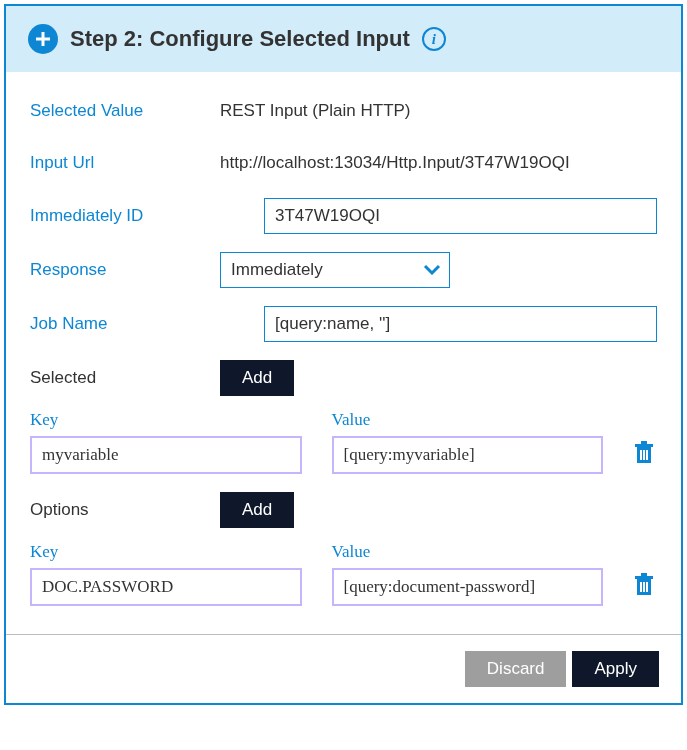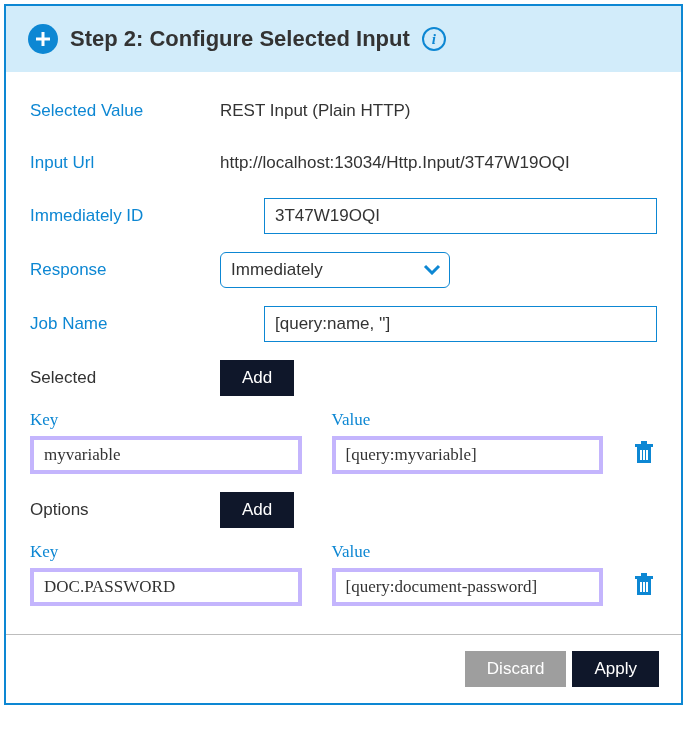--- a/index.html
+++ b/index.html
@@ -80,21 +80,20 @@
     outline: none;
     font-family: inherit;
   }
   .select-wrap {
     position: relative;
     width: 230px;
   }
   .select-wrap input {
     width: 100%;
     padding-right: 52px;
-    border-radius: 6px;
   }
   .select-wrap .chevron {
     position: absolute;
     right: 8px; top: 50%;
     transform: translateY(-50%);
     pointer-events: none;
   }
   .section-header-row {
     display: flex;
     align-items: center;
@@ -124,21 +123,21 @@
     display: flex;
     gap: 30px;
     align-items: flex-end;
     margin-bottom: 18px;
     font-family: Liberation Serif, serif;
   }
   .kv-col { flex: 1; display: flex; flex-direction: column; gap: 6px; }
   .kv-label { color: #0d87d3; font-size: 17px; }
   .kv-col input {
     height: 38px;
-    border: 4px solid #c4b5fd;
+    border: 2px solid #c4b5fd;
     padding: 0 10px;
     font-size: 17px;
     color: #333;
     width: 100%;
     outline: none;
     font-family: inherit;
   }
   .trash-btn {
     background: none;
     border: none;

